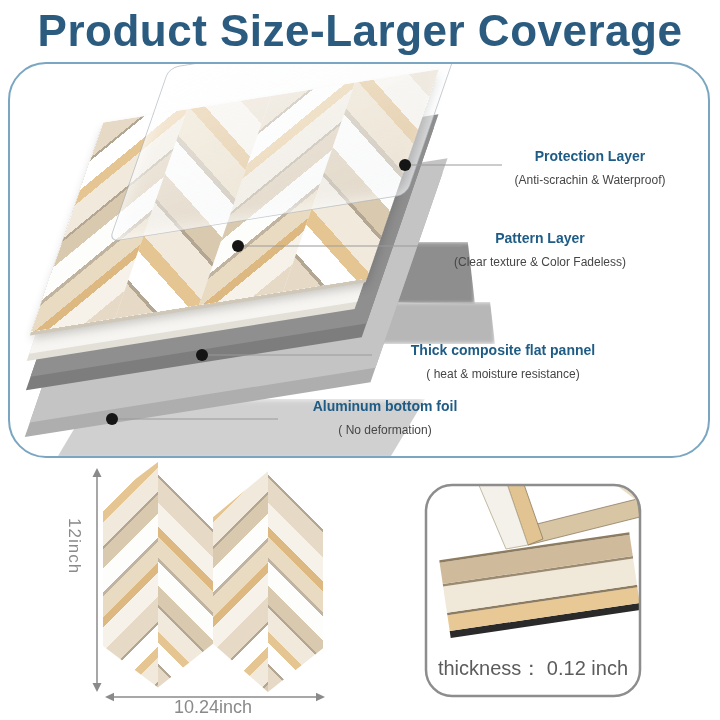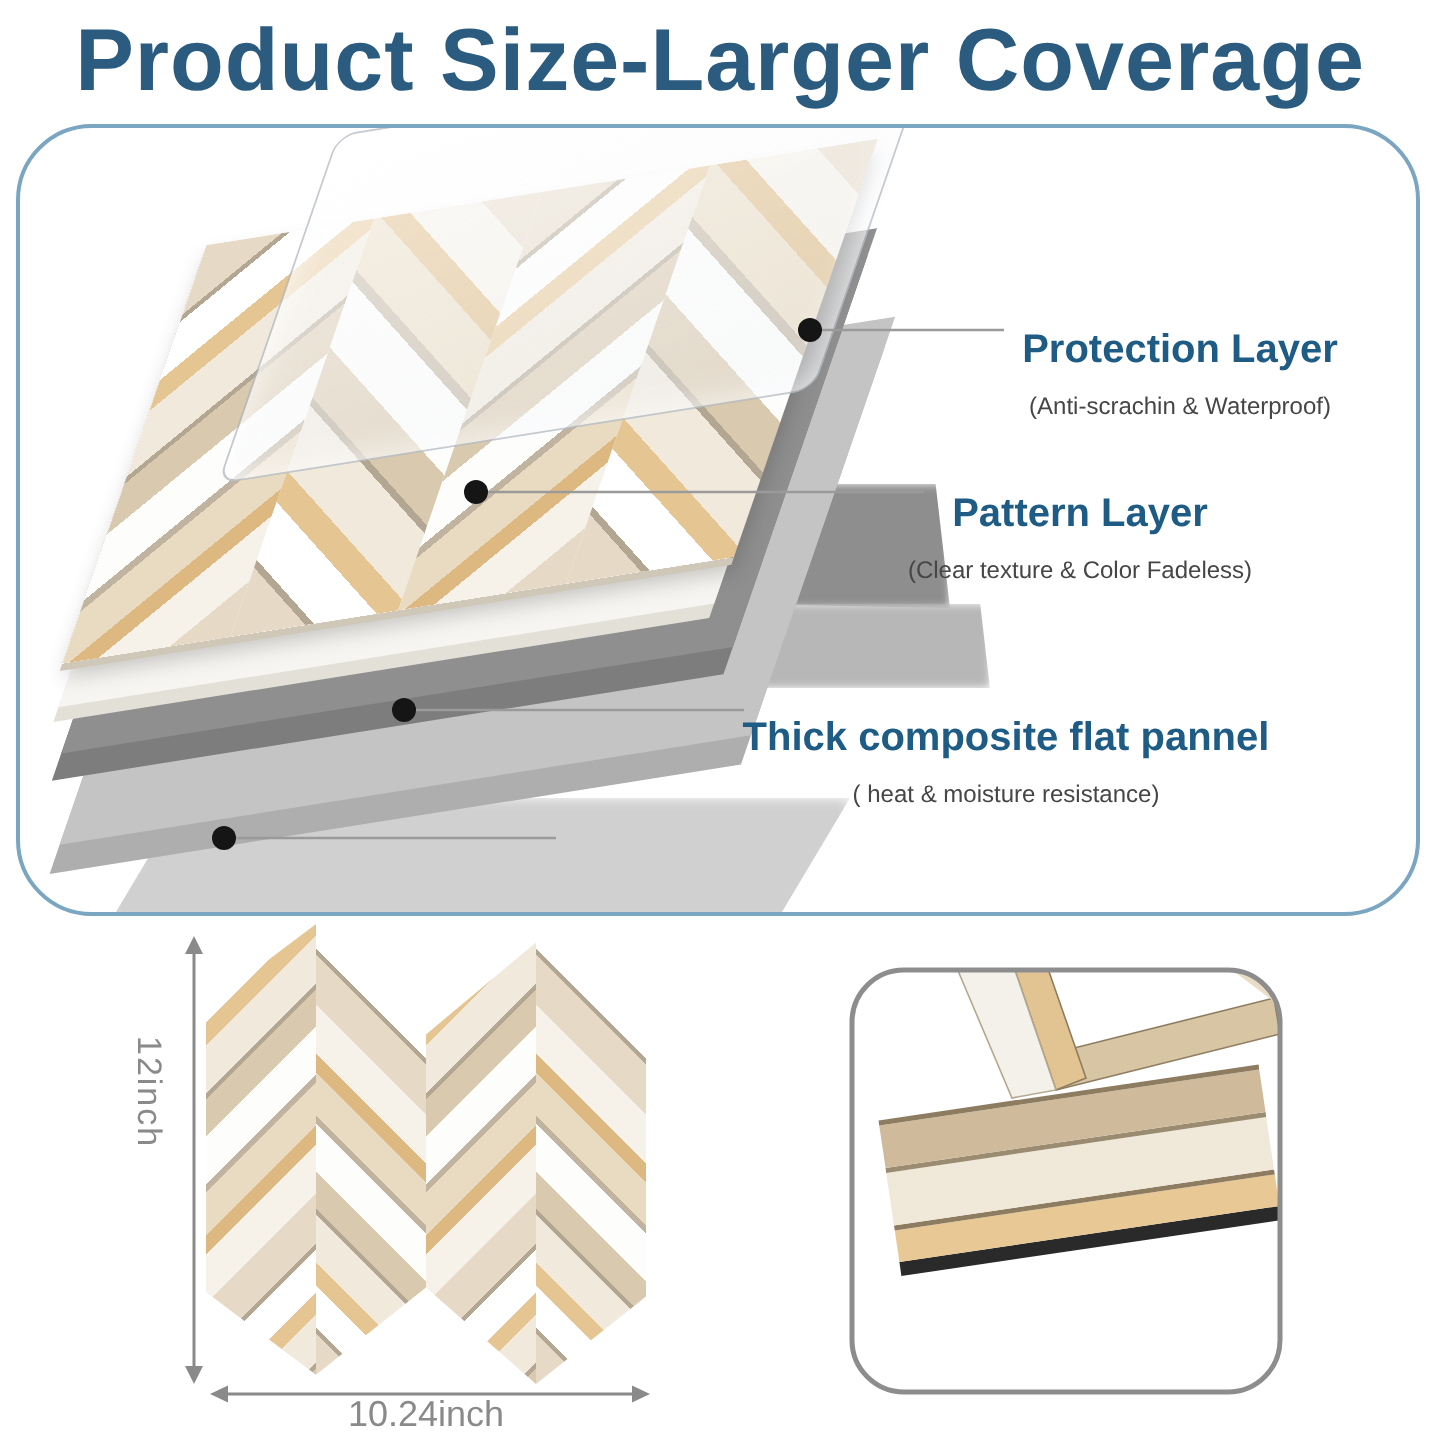--- a/index.html
+++ b/index.html
@@ -32,21 +32,21 @@
                  box-shadow:0 4px 0 #cfc7b8,3px 8px 10px rgba(60,60,60,.25);}
   .layer-protection{left:145px;top:33px;width:300px;height:190px;border-radius:10px;
                     background:linear-gradient(160deg,rgba(255,255,255,.62),rgba(240,242,246,.38));
                     border:1.5px solid rgba(150,160,170,.55);
                     box-shadow:inset 0 0 18px rgba(255,255,255,.8);}
   .chevron{position:relative;}
   .chev-col{position:absolute;top:0;bottom:0;}
   
   .leaders{position:absolute;left:0;top:0;}
   .label{position:absolute;text-align:center;}
-  .lname{font-size:20px;font-weight:bold;color:var(--label_color);line-height:1.15;margin-top:16px;}
+  .lname{font-size:14px;font-weight:bold;color:var(--label_color);line-height:1.15;}
   .ldesc{font-size:12px;color:var(--sub_color);margin-top:10px;line-height:1.1;}
   .label-protection{left:452px;top:84px;width:256px;}
   .label-pattern{left:402px;top:166px;width:256px;}
   .label-slab{left:338px;top:278px;width:310px;}
   .label-foil{left:240px;top:334px;width:270px;}
   
   .flat-pattern{position:absolute;left:103px;top:462px;width:220px;height:230px;
     clip-path:polygon(0 18%,25% 0,50% 24%,75% 4%,100% 20%,100% 81%,75% 100%,50% 79%,25% 98%,0 80%);}
   .v-arrow{position:absolute;left:88px;top:466px;}
   .h-arrow{position:absolute;left:104px;top:690px;}
@@ -106,20 +106,22 @@
     </div>
     <div class="label label-slab">
       <div class="lname">Thick composite flat pannel</div>
       <div class="ldesc">( heat &amp; moisture resistance)</div>
     </div>
     <div class="label label-pattern">
       <div class="lname">Pattern Layer</div>
       <div class="ldesc">(Clear texture &amp; Color Fadeless)</div>
     </div>
     <div class="label label-foil">
+      <div class="lname">Aluminum bottom foil</div>
+      <div class="ldesc">( No deformation)</div>
     </div>
   </div>
 
   <svg class="v-arrow" width="18" height="228" viewBox="0 0 18 228">
     <line x1="9" y1="9" x2="9" y2="219" stroke="#8a8a8a" stroke-width="1.5"></line>
     <polygon points="9,2 4.5,11 13.5,11" fill="#8a8a8a"></polygon>
     <polygon points="9,226 4.5,217 13.5,217" fill="#8a8a8a"></polygon>
   </svg>
   <div class="vdim">12inch</div>
 
@@ -154,14 +156,15 @@
         <polygon points="18.8,101 208.8,73 205.6,51.7 15.6,79.7" fill="#cfbb9b"></polygon>
         <polygon points="15.6,79.7 205.6,51.7 205.3,49.2 15.3,77.2" fill="#8d7c60"></polygon>
         <polygon points="104,62 216,34 213,16 101,44" fill="#d8c5a4" stroke="#8d7c60" stroke-width="0.8"></polygon>
         <polygon points="104,62 80,-8 95,-13 119,56" fill="#e2c392" stroke="#8d7c60" stroke-width="0.8"></polygon>
         <polygon points="104,62 80,-8 54,0 82,66" fill="#f4f1ea" stroke="#b5a88e" stroke-width="0.8"></polygon>
         <polygon points="192,2 216,2 216,20" fill="#e9ddc6"></polygon>
       </g>
       <rect x="2" y="2" width="214" height="211" rx="26" fill="none" stroke="#8d8d8d" stroke-width="2.5"></rect>
     </svg>
   </div>
+  <div class="thick-text">thickness： 0.12 inch</div>
 
 </div>
 
 </body></html>

